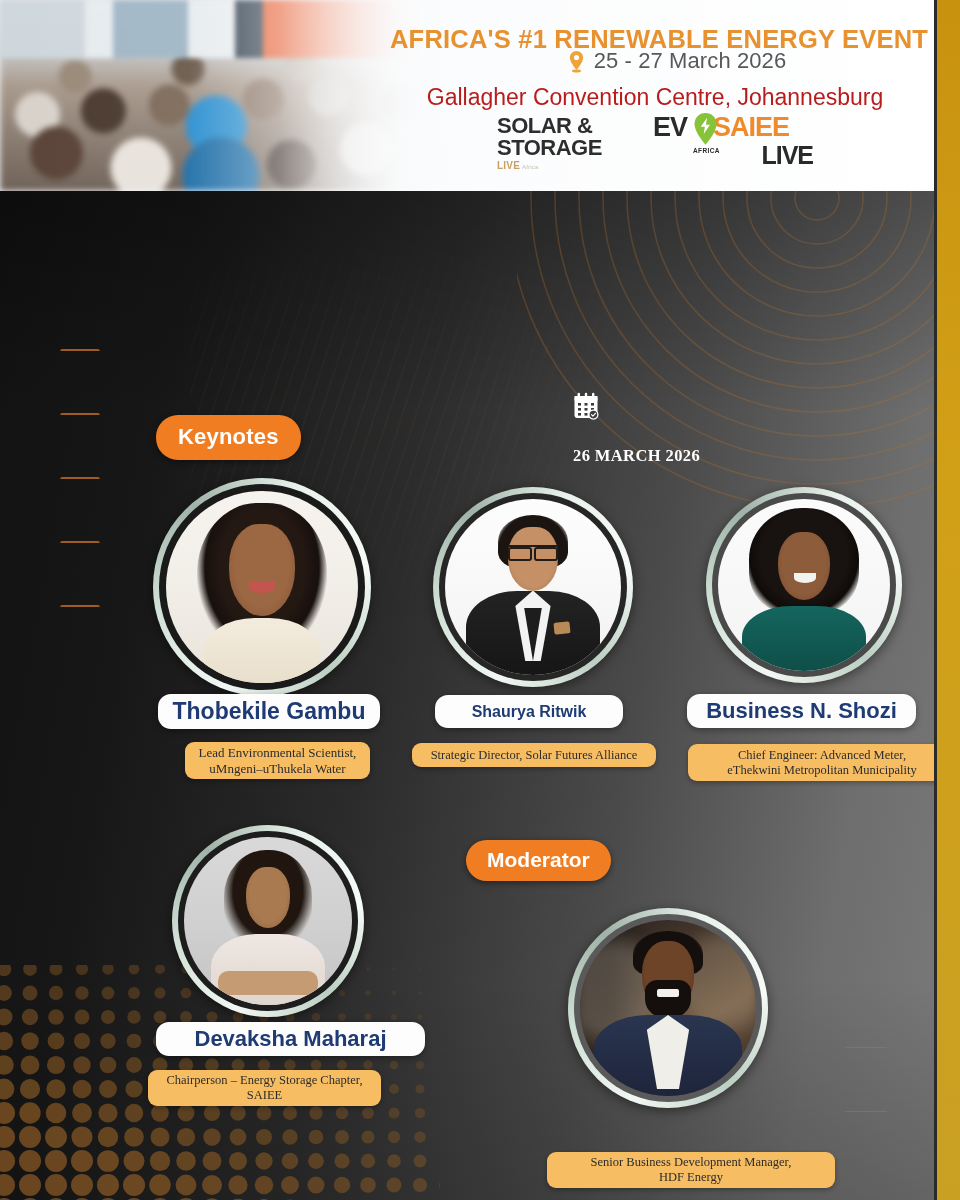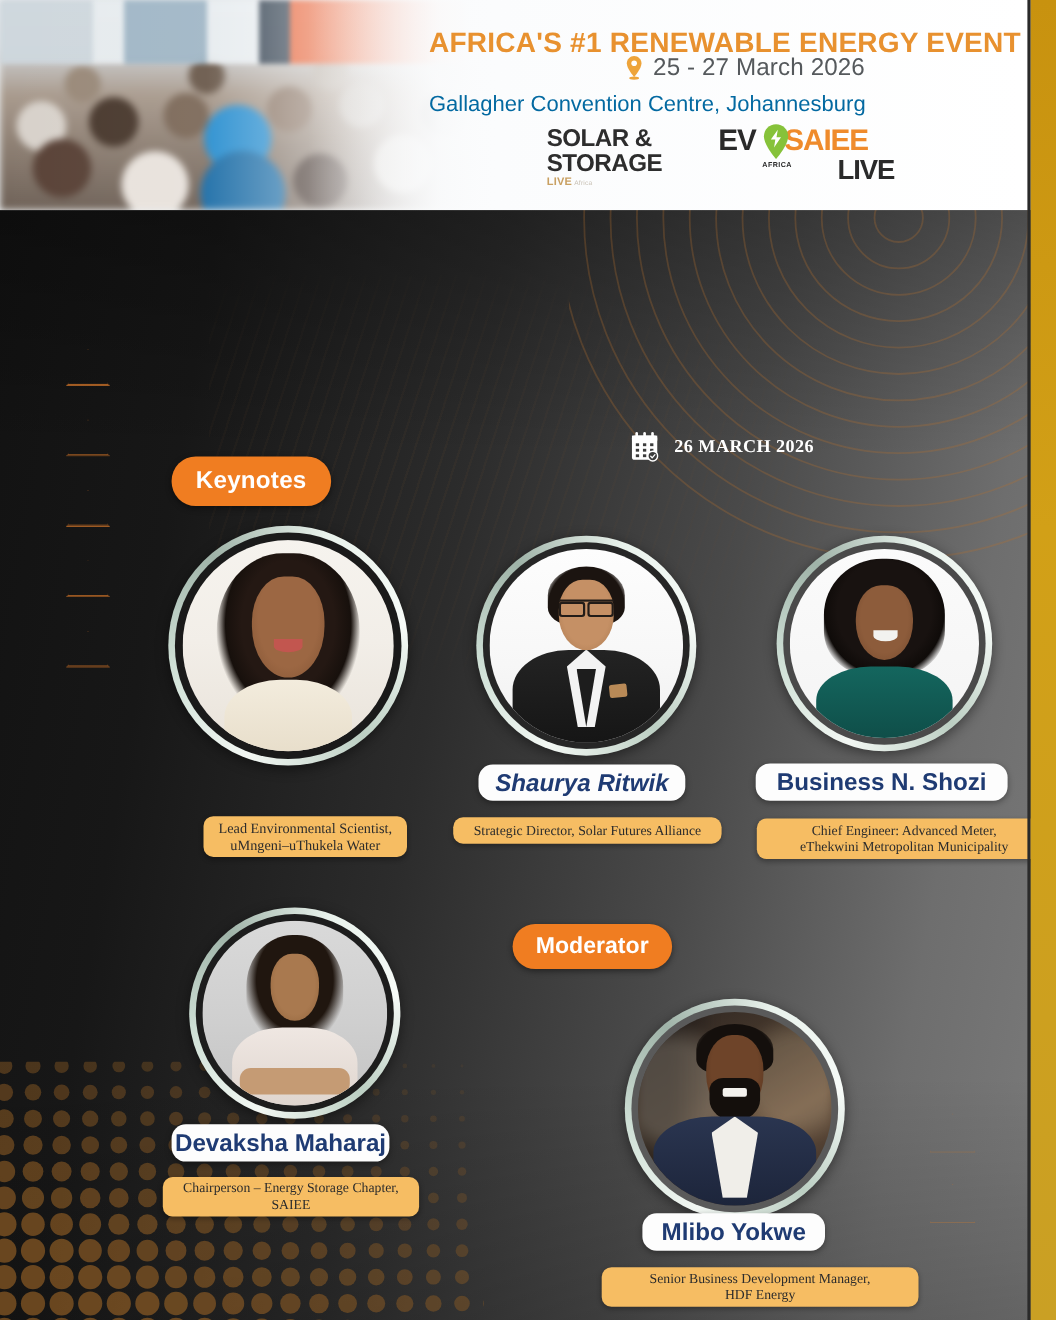--- a/index.html
+++ b/index.html
@@ -51,22 +51,22 @@
      background:linear-gradient(90deg, rgba(251,252,253,0) 0%, #fbfcfd 26%, #ffffff 100%); }
 
   .hdr-title { position:absolute; top:4px; left:390px; width:530px; text-align:center;
      font-family:"Liberation Sans", sans-serif; font-weight:bold; font-size:25.5px;
      letter-spacing:.2px; color:#e8912f; white-space:nowrap;margin-top:21px; }
   .hdr-date-row { position:absolute; top:48px; left:412px; width:530px;
      display:flex; align-items:center; justify-content:center; gap:9px; }
   .pin-icon { width:17px; height:23px; display:block; }
   .hdr-date { font-size:22px; color:#55595c; font-weight:normal;
      font-family:"Liberation Sans", sans-serif; letter-spacing:.1px; }
-  .hdr-venue { position:absolute; top:84px; left:390px; width:530px; text-align:left;
-     font-size:20px; color:#0369a1; font-family:"Liberation Sans", sans-serif; }
+  .hdr-venue { position:absolute; top:84px; left:390px; width:530px; text-align:center;
+     font-size:23px; color:#b91c1c; font-family:"Liberation Sans", sans-serif; }
 
   .logos { position:absolute; top:114px; left:390px; width:530px;
      display:flex; align-items:center; justify-content:center; gap:36px; }
   .logo-ss { position:relative; width:120px; }
   .ss-l1 { font-size:22px; font-weight:bold; color:#2d2d2d; letter-spacing:-.5px; line-height:1.02; }
   .ss-l2 { font-size:22px; font-weight:bold; color:#2d2d2d; letter-spacing:-.5px; line-height:1.02; }
   .ss-l3 { margin-top:1px; font-size:10px; color:#c9a062; font-weight:bold; letter-spacing:.2px; }
   .ss-l3 .afr { font-size:6px; color:#c8c0b4; font-weight:normal; margin-left:2px; }
   .logo-ev { position:relative; width:160px; height:58px; }
   .ev-row1 { position:absolute; top:0; left:0; display:flex; align-items:flex-start; }
@@ -123,21 +123,21 @@
   .title { position:absolute; top:252px; left:48px; width:845px; text-align:center;
      font-family:"Liberation Serif", serif; font-weight:bold; color:#ffffff;
      font-size:32.5px; line-height:1.20; letter-spacing:.7px;
      text-shadow:0 2px 5px rgba(0,0,0,.55); }
 
   .keynotes-badge { position:absolute; top:415px; left:156px;
      background:#f07d21; color:#ffffff; font-weight:bold; font-size:22px;
      padding:9px 22px 10px; border-radius:22px; letter-spacing:.2px;
      box-shadow:0 2px 6px rgba(0,0,0,.45); }
 
-  .date-row { position:absolute; top:392px; left:573px; display:flex; align-items:center; gap:14px; }
+  .date-row { position:absolute; top:392px; left:573px; display:flex; align-items:flex-start; gap:26px;flex-direction:column; }
   .cal-icon { width:26px; height:28px; display:block; }
   .date-text { font-family:"Liberation Serif", serif; font-weight:bold; color:#ffffff;
      font-size:16.5px; letter-spacing:.4px; }
 
   
   .sp { position:absolute; }
   .sp-photo { position:relative; border-radius:50%; }
   .sp-ring { position:absolute; inset:0; border-radius:50%;
      background:conic-gradient(from 200deg, #f2f7f3 0deg, #cfe0d6 60deg, #9fb3a8 120deg,
                 #e9f2ec 180deg, #f7fbf8 240deg, #bccfc3 300deg, #f2f7f3 360deg);
@@ -566,41 +566,42 @@
       <div class="sp-img" style="inset:13px;">
         <div class="ph p1">
             <div class="hair"></div>
             <div class="face"></div>
             <div class="smile"></div>
             <div class="body"></div>
           </div>
       </div>
     </div>
   </div>
+  <div class="nameplate" style="left:158px; top:694px; width:222px; height:35px; font-size:23px;">Thobekile Gambu</div>
   <div class="rolebadge" style="left:185px; top:742px; width:185px; height:37px; font-size:13px; padding:2px 8px; white-space:pre-line;">Lead Environmental Scientist,
 uMngeni–uThukela Water</div>
 
   <div class="sp" style="left:433px; top:487px;">
     <div class="sp-photo" style="width:200px;height:200px;">
       <div class="sp-ring"></div>
       <div class="sp-gap" style="inset:6px; background:#262626;"></div>
       <div class="sp-img" style="inset:12px;">
         <div class="ph p2">
             <div class="hair"></div>
             <div class="face"></div>
             <div class="glass"></div>
             <div class="suit"></div>
             <div class="shirt"></div>
             <div class="tieV"></div>
             <div class="pocket"></div>
           </div>
       </div>
     </div>
   </div>
-  <div class="nameplate" style="left:435px; top:695px; width:188px; height:33px; font-size:22px;font-style:italic;">Shaurya Ritwik</div>
+  <div class="nameplate" style="left:435px; top:695px; width:188px; height:33px; font-size:16px;">Shaurya Ritwik</div>
   <div class="rolebadge" style="left:412px; top:743px; width:244px; height:24px; font-size:12.5px; white-space:pre-line;">Strategic Director, Solar Futures Alliance</div>
 
   <div class="sp" style="left:706px; top:487px;">
     <div class="sp-photo" style="width:196px;height:196px;">
       <div class="sp-ring"></div>
       <div class="sp-gap" style="inset:6px; background:#4a4a4a;"></div>
       <div class="sp-img" style="inset:12px;">
         <div class="ph p3">
             <div class="hair"></div>
             <div class="face"></div>
@@ -621,41 +622,40 @@
       <div class="sp-img" style="inset:12px;">
         <div class="ph p4">
             <div class="hair"></div>
             <div class="face"></div>
             <div class="body"></div>
             <div class="arms"></div>
           </div>
       </div>
     </div>
   </div>
-  <div class="nameplate" style="left:156px; top:1022px; width:198px; height:34px; font-size:22px;">Devaksha Maharaj</div>
+  <div class="nameplate" style="left:156px; top:1022px; width:269px; height:34px; font-size:22px;">Devaksha Maharaj</div>
   <div class="rolebadge" style="left:148px; top:1070px; width:233px; height:36px; font-size:12.5px; white-space:pre-line;">Chairperson – Energy Storage Chapter,
 SAIEE</div>
 
   <div class="sp" style="left:568px; top:908px;">
     <div class="sp-photo" style="width:200px;height:200px;">
       <div class="sp-ring"></div>
       <div class="sp-gap" style="inset:6px; background:#5a5a5a;"></div>
       <div class="sp-img" style="inset:12px;">
         <div class="ph p5">
             <div class="bgblur"></div>
             <div class="hair"></div>
             <div class="face"></div>
             <div class="beard"></div>
             <div class="teeth"></div>
             <div class="suit"></div>
             <div class="shirt"></div>
           </div>
       </div>
     </div>
   </div>
-  <div class="nameplate" style="left:584px; top:1103px; width:166px; height:34px; font-size:22px;">Mlibo Yokwe</div>
   <div class="rolebadge" style="left:547px; top:1152px; width:288px; height:36px; font-size:12.5px; white-space:pre-line;">Senior Business Development Manager,
 HDF Energy</div>
 
   <div class="gold-bar-edge"></div>
   <div class="gold-bar"></div>
 
 </div>
 
 </body></html>

